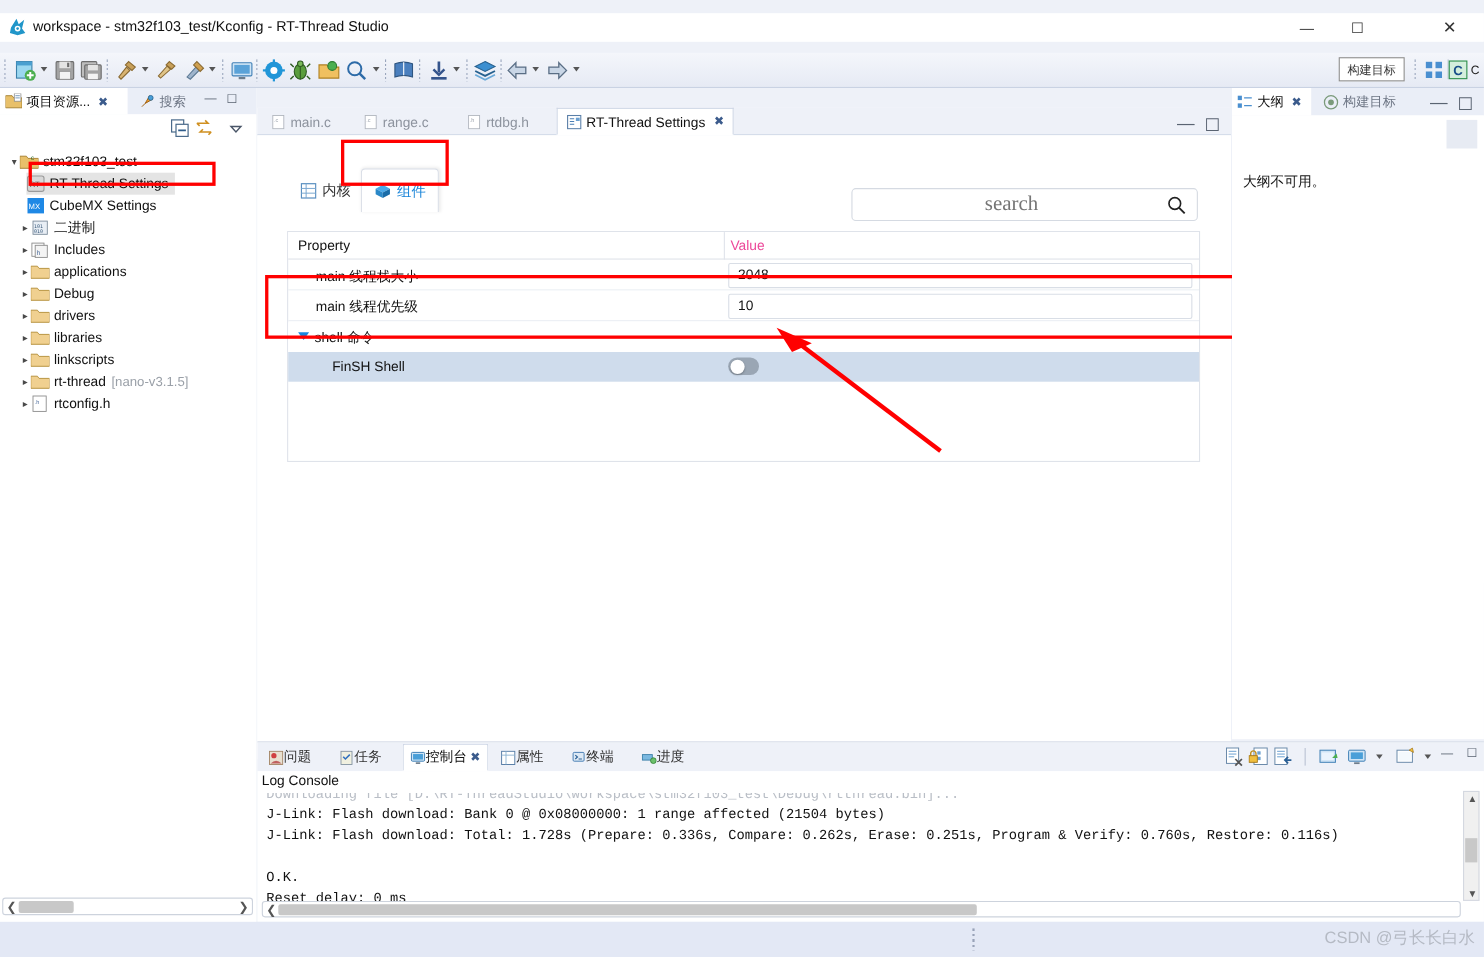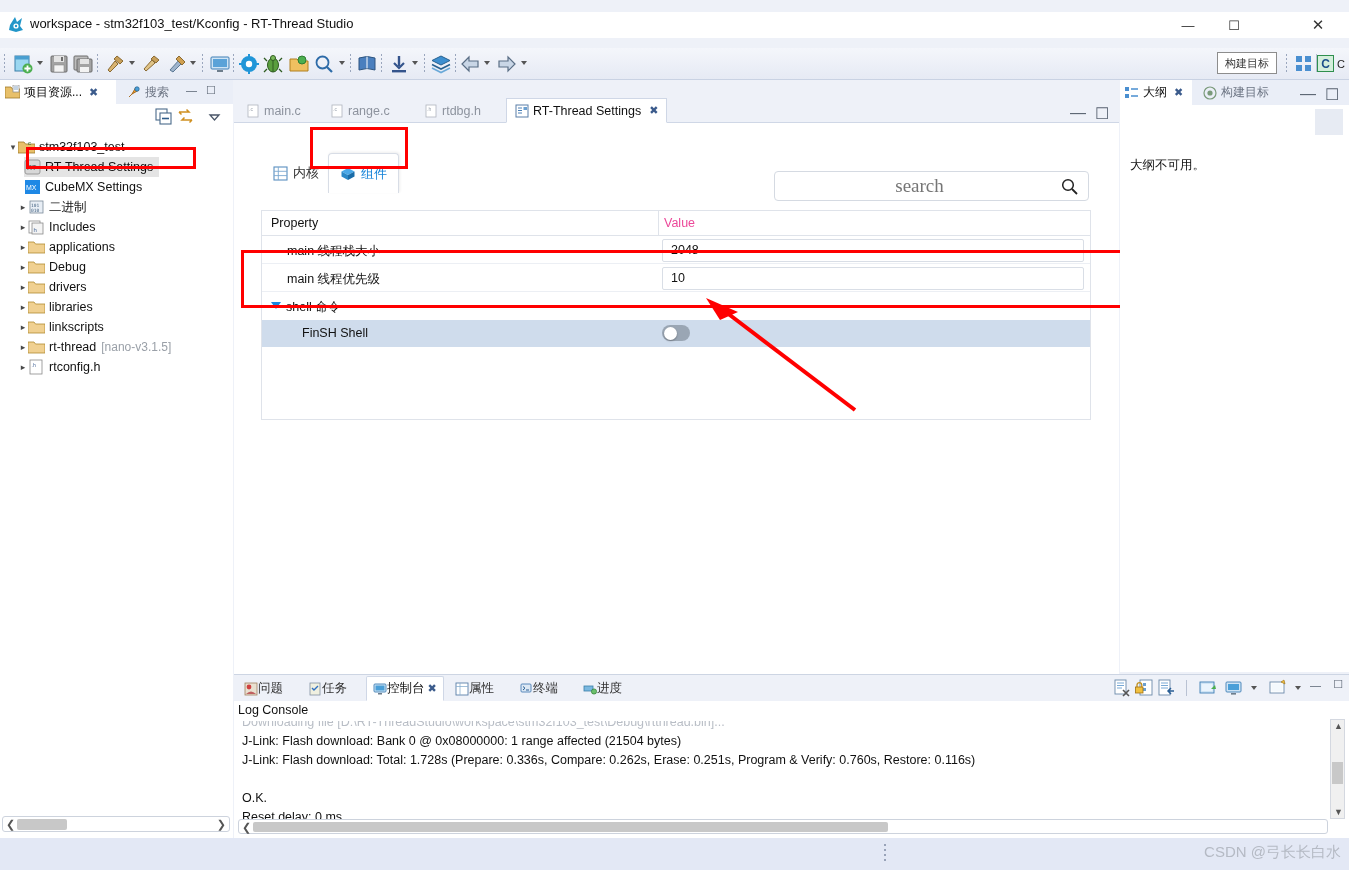--- a/index.html
+++ b/index.html
@@ -111,21 +111,21 @@
   .bottom { position:absolute; left:234px; top:674px; width:1115px; height:164px; background:#fff; border-top:1px solid #cdd5e3; }
   .bp-tabbar { position:absolute; left:0; top:0; width:1115px; height:26px; background:#eef1f8; }
   .bp-tab { position:absolute; top:1px; height:25px; display:flex; align-items:center; gap:0; padding:0 6px; font-size:12.5px; white-space:nowrap; }
   .bp-tab.active { background:#fff; color:#111; border:1px solid #cfd7e6; border-bottom:1px solid #fff; border-radius:2px 2px 0 0; }
   .bp-tab.inactive { color:#333; }
   .bp-tools { position:absolute; right:4px; top:2px; height:22px; }
   .bp-tool { position:absolute; top:2px; width:18px; height:18px; }
   .bp-sep { position:absolute; top:3px; width:1px; height:16px; background:#b9c2d3; }
   .logtitle { position:absolute; left:4px; top:28px; font-size:12.5px; color:#111; }
   .console { position:absolute; left:4px; top:46px; width:1092px; height:98px; overflow:hidden; background:#fff; }
-  .cline { position:absolute; left:4px; font-family:Liberation Sans, sans-serif; font-size:12.5px; color:#111; white-space:pre; }
+  .cline { position:absolute; left:4px; font-family:Liberation Mono, monospace; font-size:12.5px; color:#111; white-space:pre; }
   .cline.clip { color:#b9bec6; }
   .cvscroll { position:absolute; right:4px; top:44px; width:15px; height:100px; background:#f0f0f0; border:1px solid #d4d8e0; }
   .cvscroll .up { position:absolute; left:3px; top:1px; font-size:9px; color:#555; }
   .cvscroll .dn { position:absolute; left:3px; bottom:1px; font-size:9px; color:#555; }
   .cvscroll .thumb { position:absolute; left:1px; top:42px; width:11px; height:22px; background:#c8c8c8; }
   .bp-hscroll { position:absolute; left:4px; bottom:4px; width:1090px; height:15px; background:#fff; border:1px solid #cdd3dd; border-radius:3px; }
   .bp-hscroll .thumb { position:absolute; left:14px; top:2px; width:635px; height:10px; background:#c8c8c8; border-radius:2px; }
 
   
   .statusbar { position:absolute; left:0; top:838px; width:1349px; height:32px; background:#e3e8f5; }

